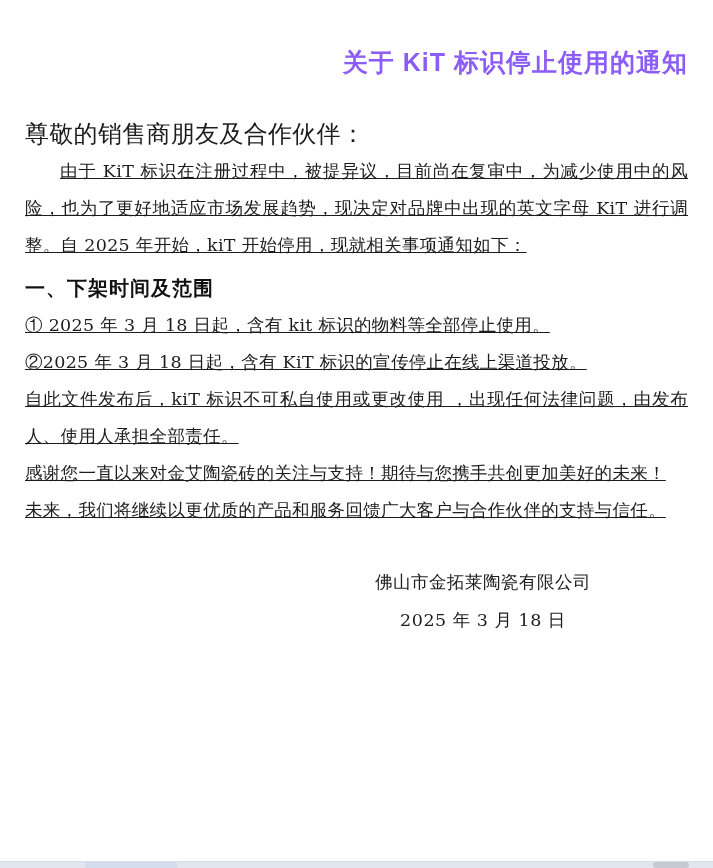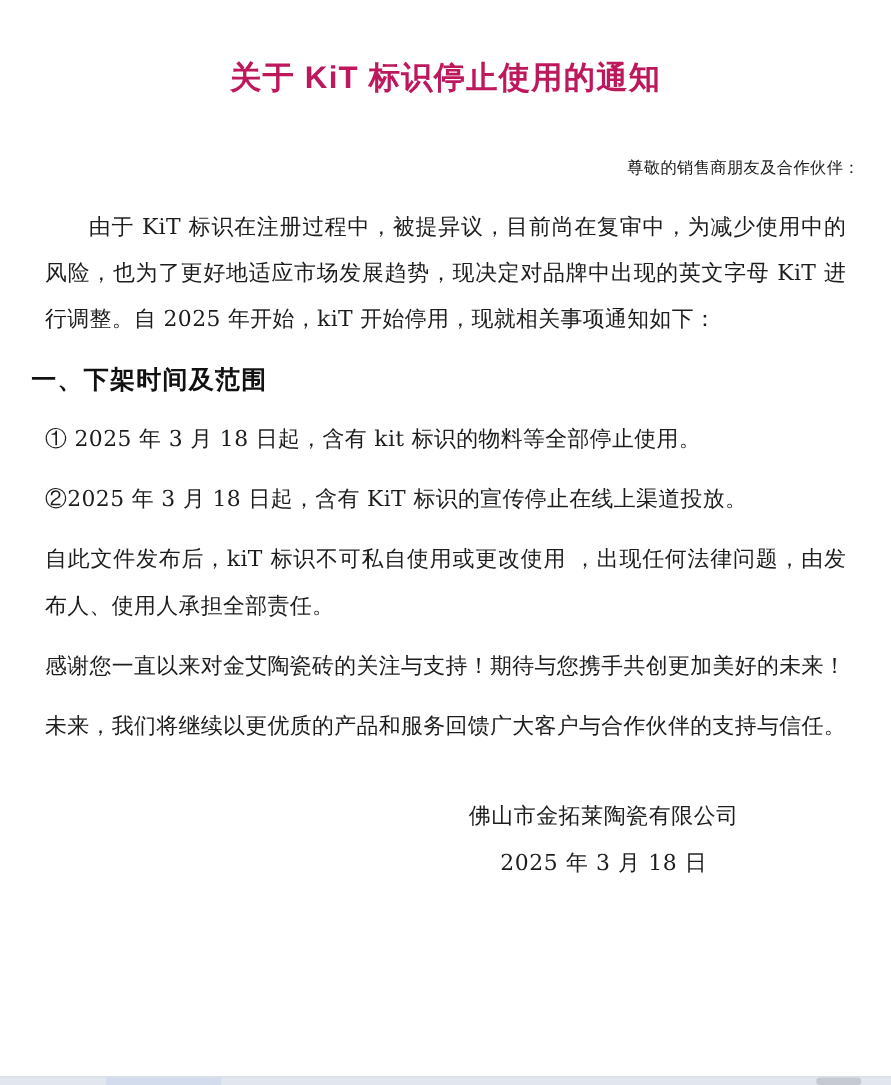--- a/index.html
+++ b/index.html
@@ -18,37 +18,37 @@
     .page {
       padding: 40px 25px 0 25px;
       box-sizing: border-box;
     }
     .title {
       margin: 0;
       font-family: "Liberation Sans", "DejaVu Sans", sans-serif;
       font-weight: bold;
       font-size: 25px;
       line-height: 44px;
-      text-align: center;
+      text-align: right;
       letter-spacing: 1px;
-      color: #be185d;
+      color: #8b5cf6;
     }
     .salutation {
       margin: 32px 0 0 0;
-      font-size: 13px;
+      font-size: 24px;
       line-height: 37px;
       letter-spacing: 0.3px;
-      text-align: right;
     }
     .para {
-      margin: 11px;
+      margin: 0;
       font-size: 17.5px;
       line-height: 37px;
       text-align: justify;
       letter-spacing: 0.3px;
+      text-decoration: underline;
     }
     .indent {
       text-indent: 2em;
     }
     .heading {
       margin: 6px 0 0 0;
       font-family: "Liberation Sans", "DejaVu Sans", sans-serif;
       font-weight: bold;
       font-size: 20px;
       line-height: 37px;

